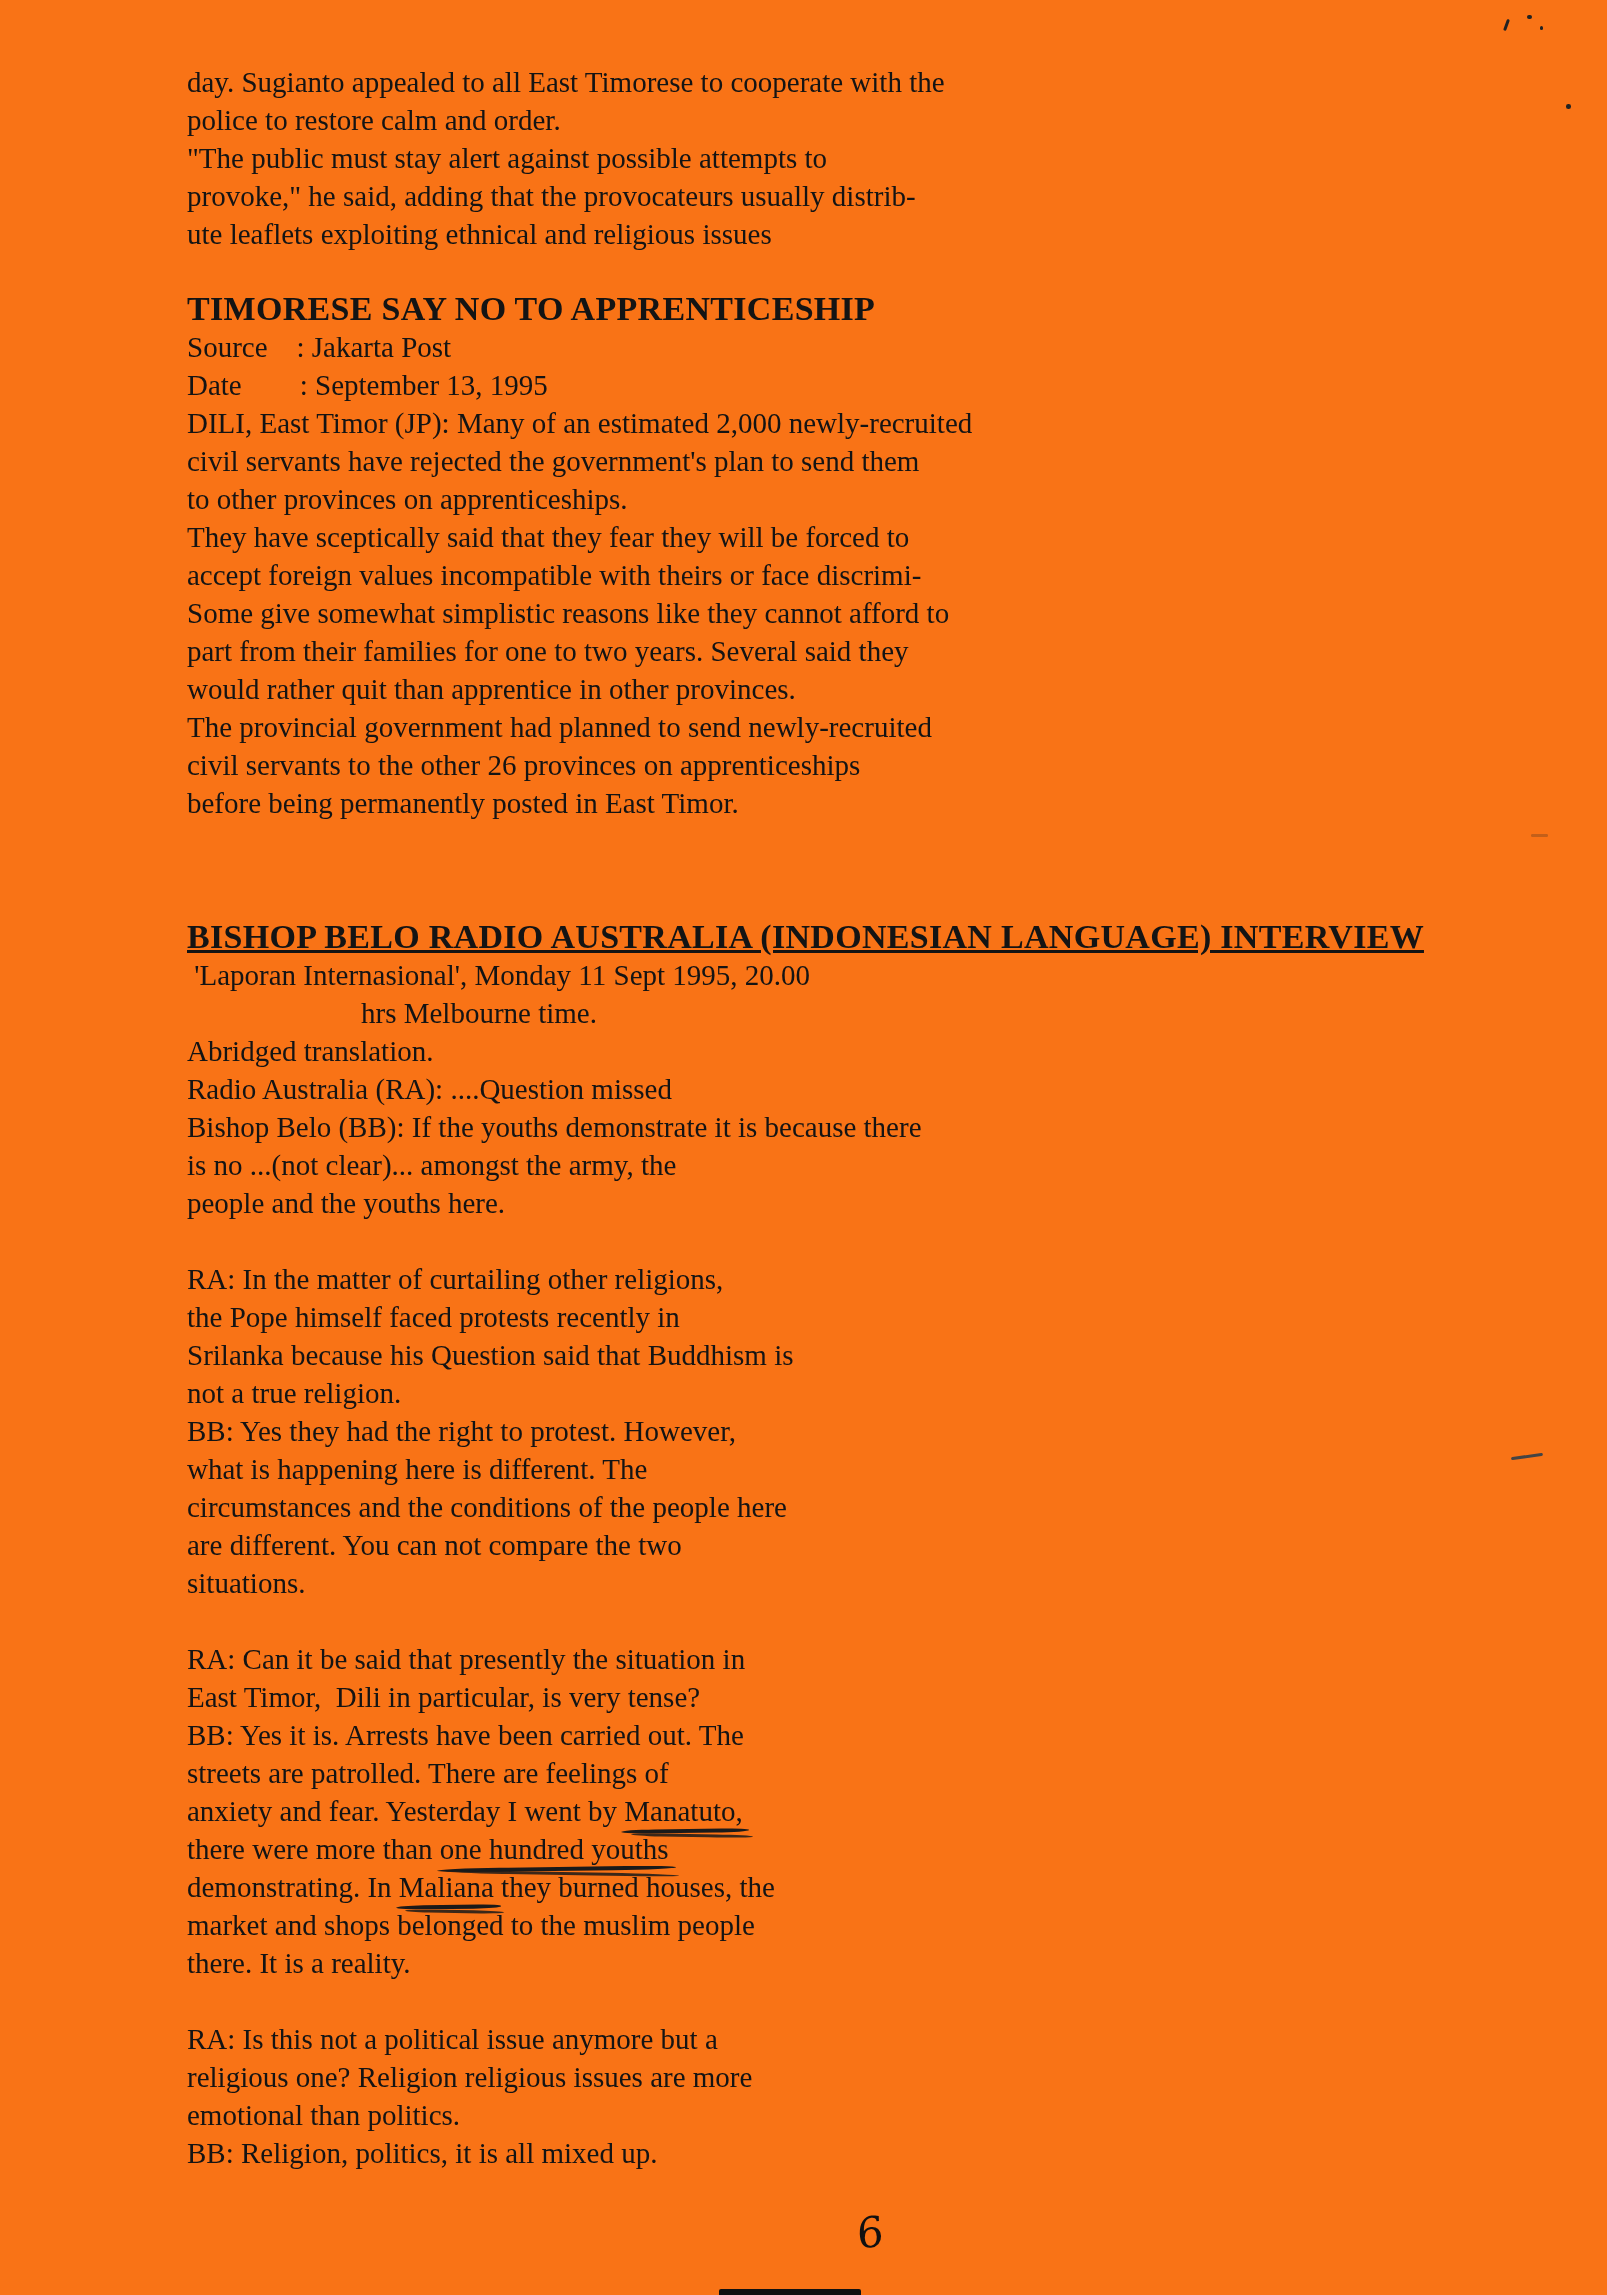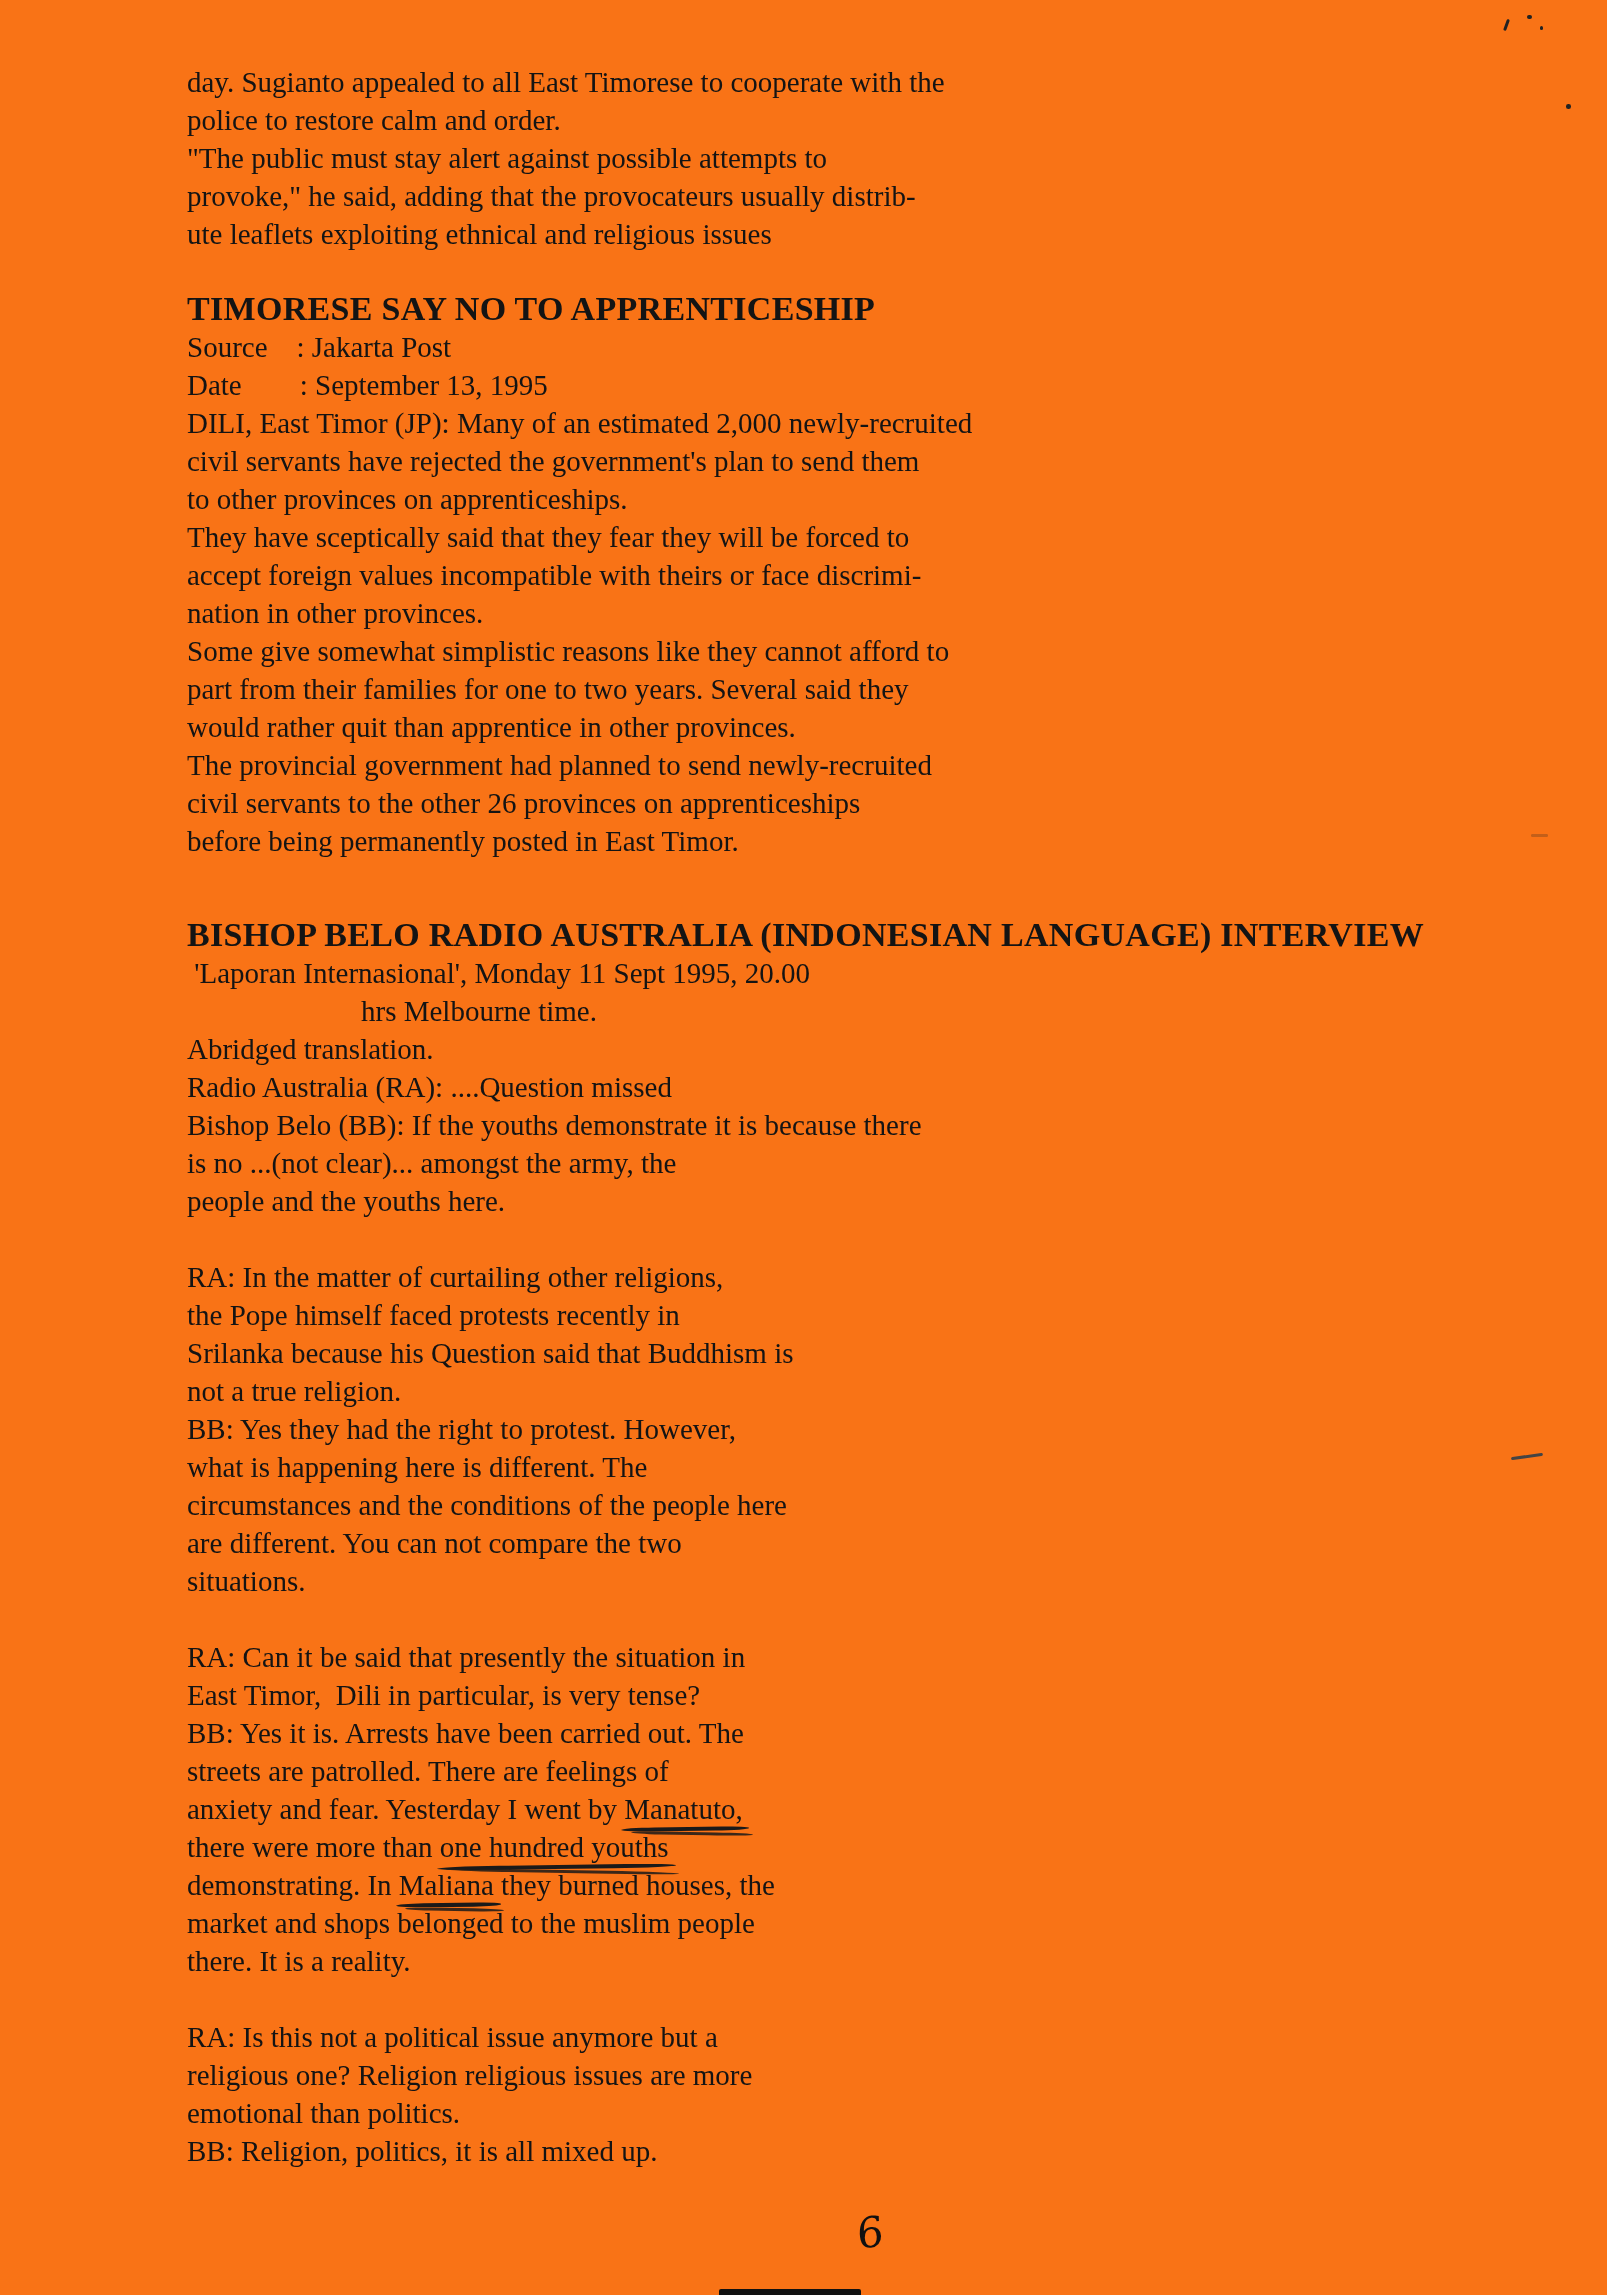--- a/index.html
+++ b/index.html
@@ -29,21 +29,21 @@
   }
   .para { margin: 0; }
   .gap-top { margin-top: 38px; }
   .heading {
     font-size: 34px;
     font-weight: bold;
     line-height: 38px;
     margin: 37px 0 0 0;
     letter-spacing: 0.3px;
   }
-  .heading2 { margin-top: 56px; }
+  .heading2 { margin-top: 96px; text-decoration: underline; }
   
   .pen-underline { position: relative; }
   .pen-underline::after {
     content: "";
     position: absolute;
     left: -3.3px;
     right: -6.6px;
     bottom: -6px;
     height: 4px;
     background: #1a1a1a;
@@ -100,21 +100,20 @@
     <div class="para">
         <div class="line">Source    : Jakarta Post</div>
         <div class="line">Date        : September 13, 1995</div>
       </div>
     <div class="para">
         <div class="line">DILI, East Timor (JP): Many of an estimated 2,000 newly-recruited</div>
         <div class="line">civil servants have rejected the government's plan to send them</div>
         <div class="line">to other provinces on apprenticeships.</div>
         <div class="line">They have sceptically said that they fear they will be forced to</div>
         <div class="line">accept foreign values incompatible with theirs or face discrimi-</div>
-        <div class="line">nation in other provinces.</div>
         <div class="line">Some give somewhat simplistic reasons like they cannot afford to</div>
         <div class="line">part from their families for one to two years. Several said they</div>
         <div class="line">would rather quit than apprentice in other provinces.</div>
         <div class="line">The provincial government had planned to send newly-recruited</div>
         <div class="line">civil servants to the other 26 provinces on apprenticeships</div>
         <div class="line">before being permanently posted in East Timor.</div>
       </div>
 
     <div class="heading heading2">BISHOP BELO RADIO AUSTRALIA (INDONESIAN LANGUAGE) INTERVIEW</div>
     <div class="para">

